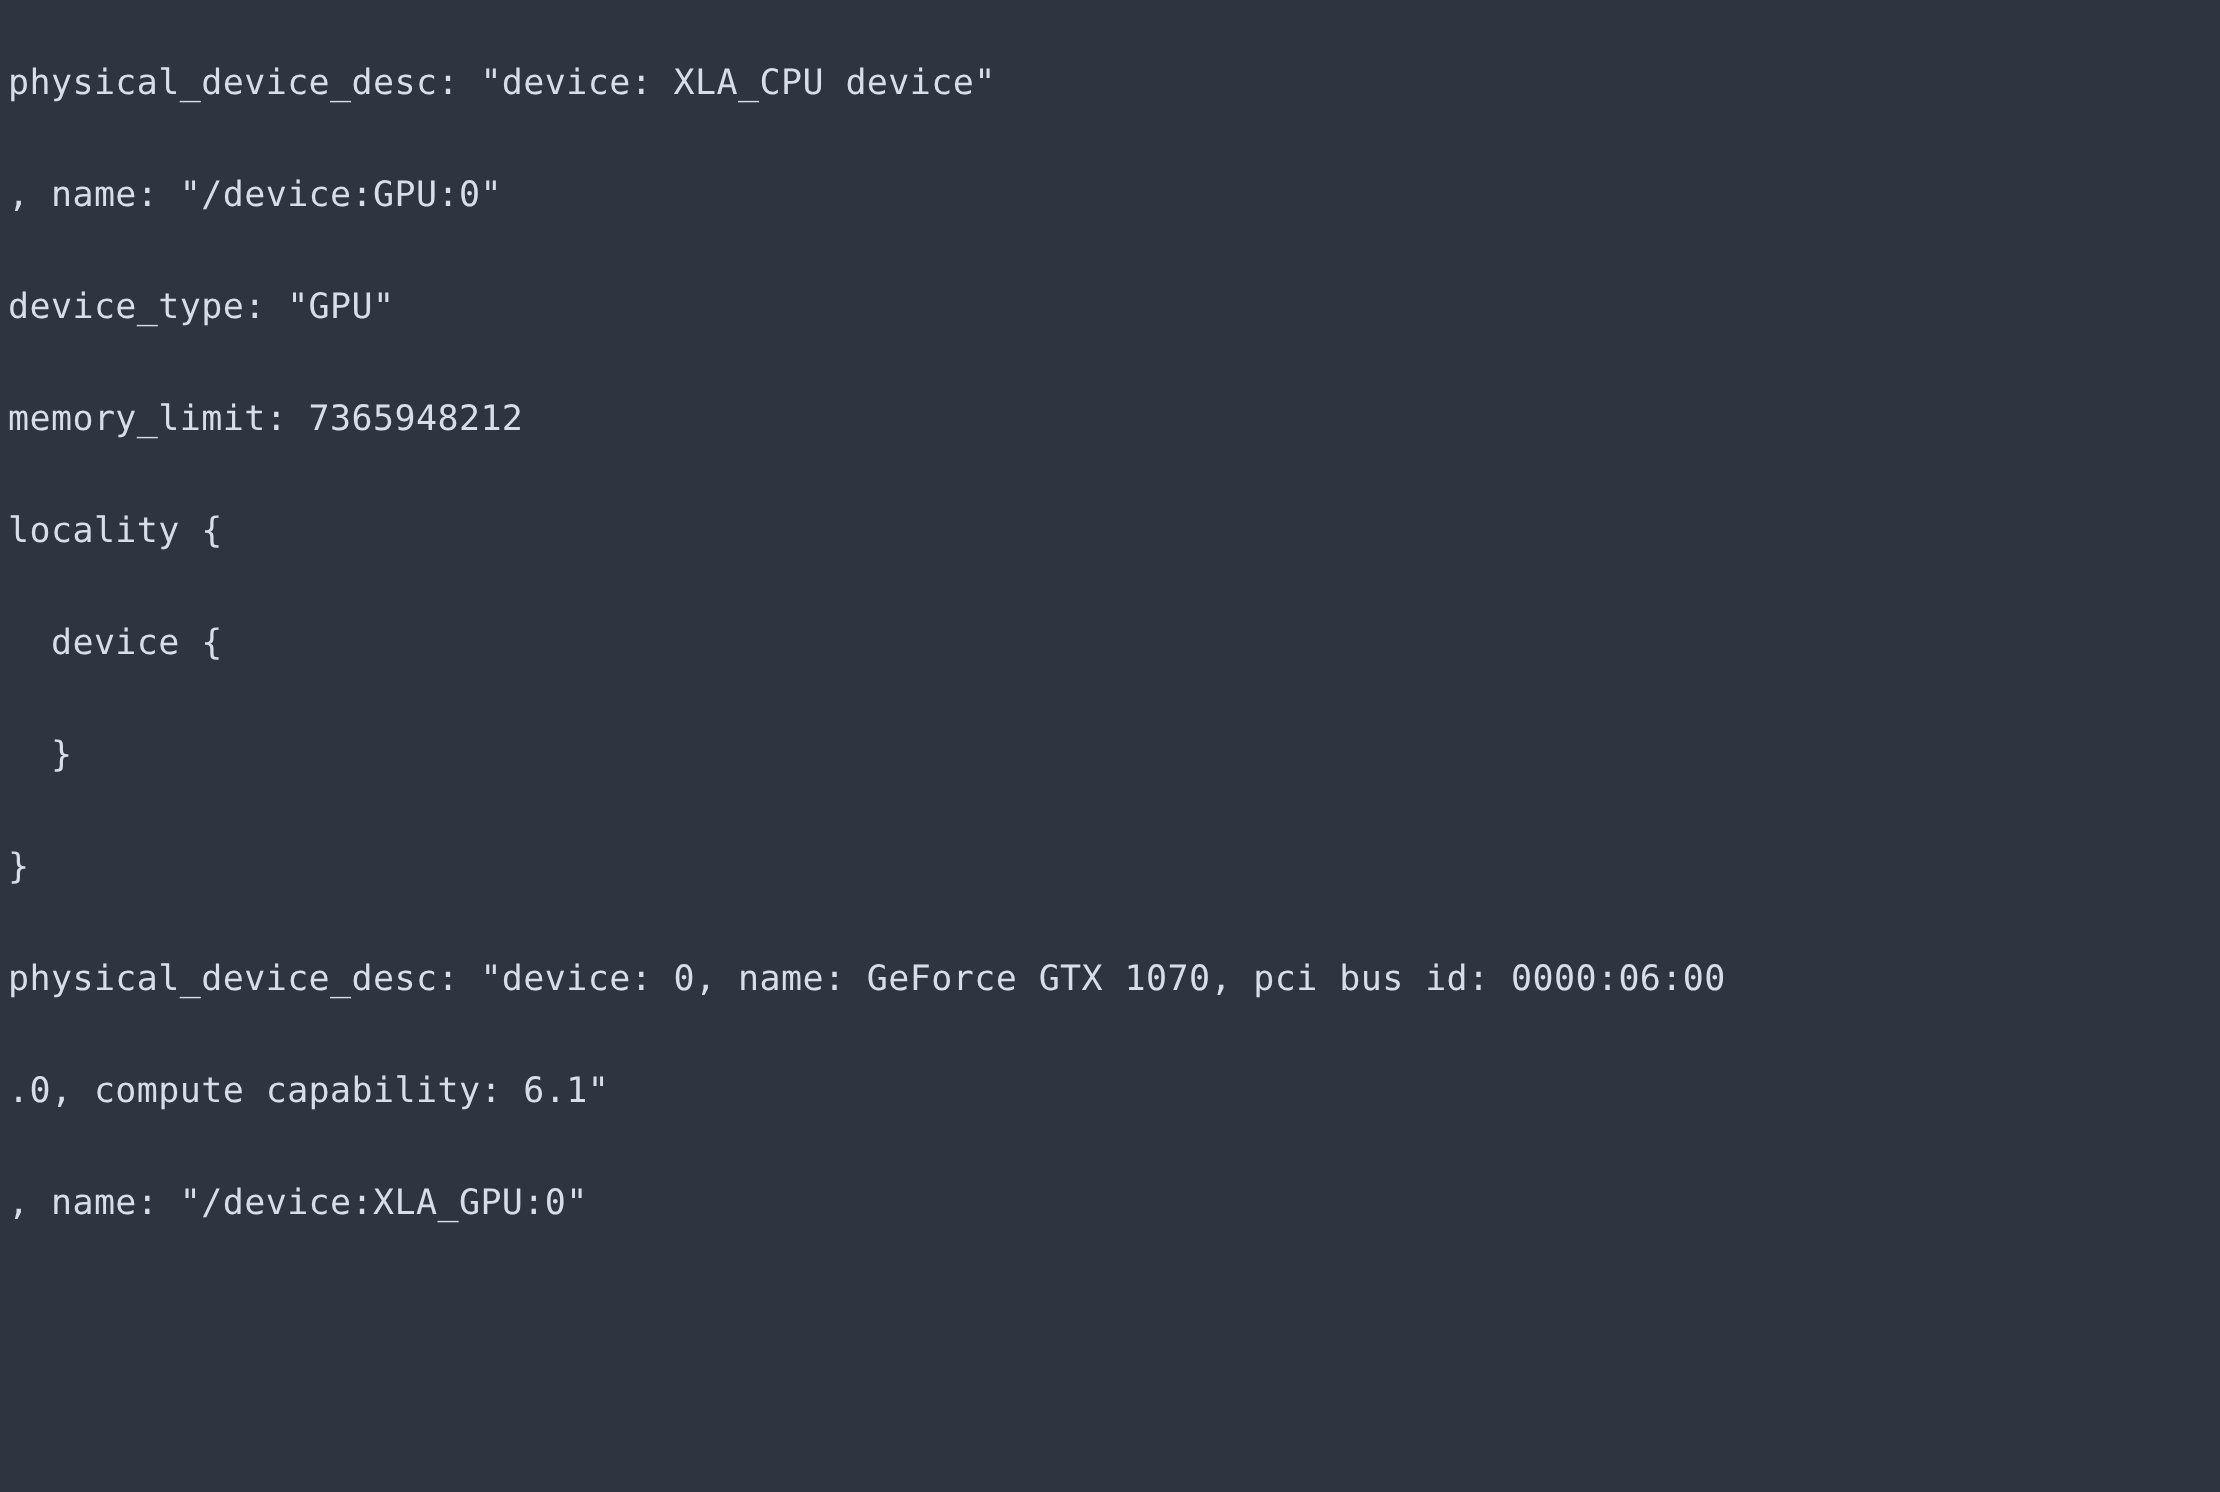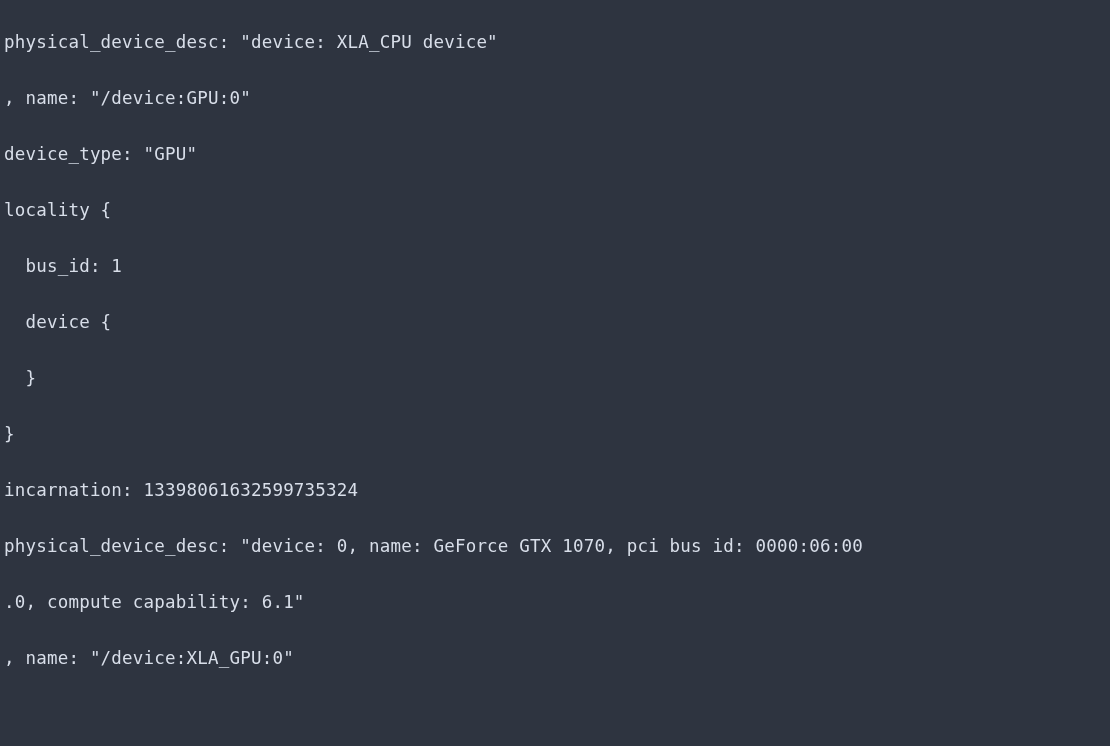--- a/index.html
+++ b/index.html
@@ -20,26 +20,25 @@
     letter-spacing: 0.2px;
   }
 </style>
 </head>
 <body>
 
 <div class="terminal">
 <div>physical_device_desc: "device: XLA_CPU device"</div>
 <div>, name: "/device:GPU:0"</div>
 <div>device_type: "GPU"</div>
+<div>memory_limit: 7365948212</div>
 <div>locality {</div>
-<div>  bus_id: 1</div>
 <div>  device {</div>
 <div>  }</div>
 <div>}</div>
-<div>incarnation: 13398061632599735324</div>
 <div>physical_device_desc: "device: 0, name: GeForce GTX 1070, pci bus id: 0000:06:00</div>
 <div>.0, compute capability: 6.1"</div>
 <div>, name: "/device:XLA_GPU:0"</div>
 
 
 
 
 
 
 

